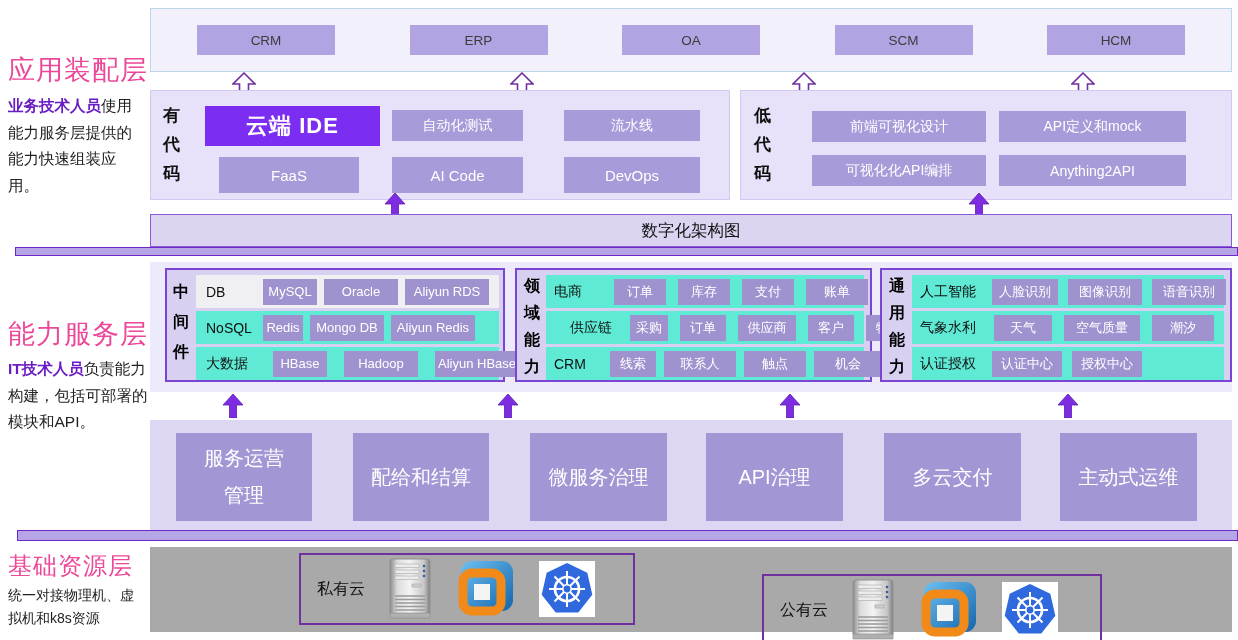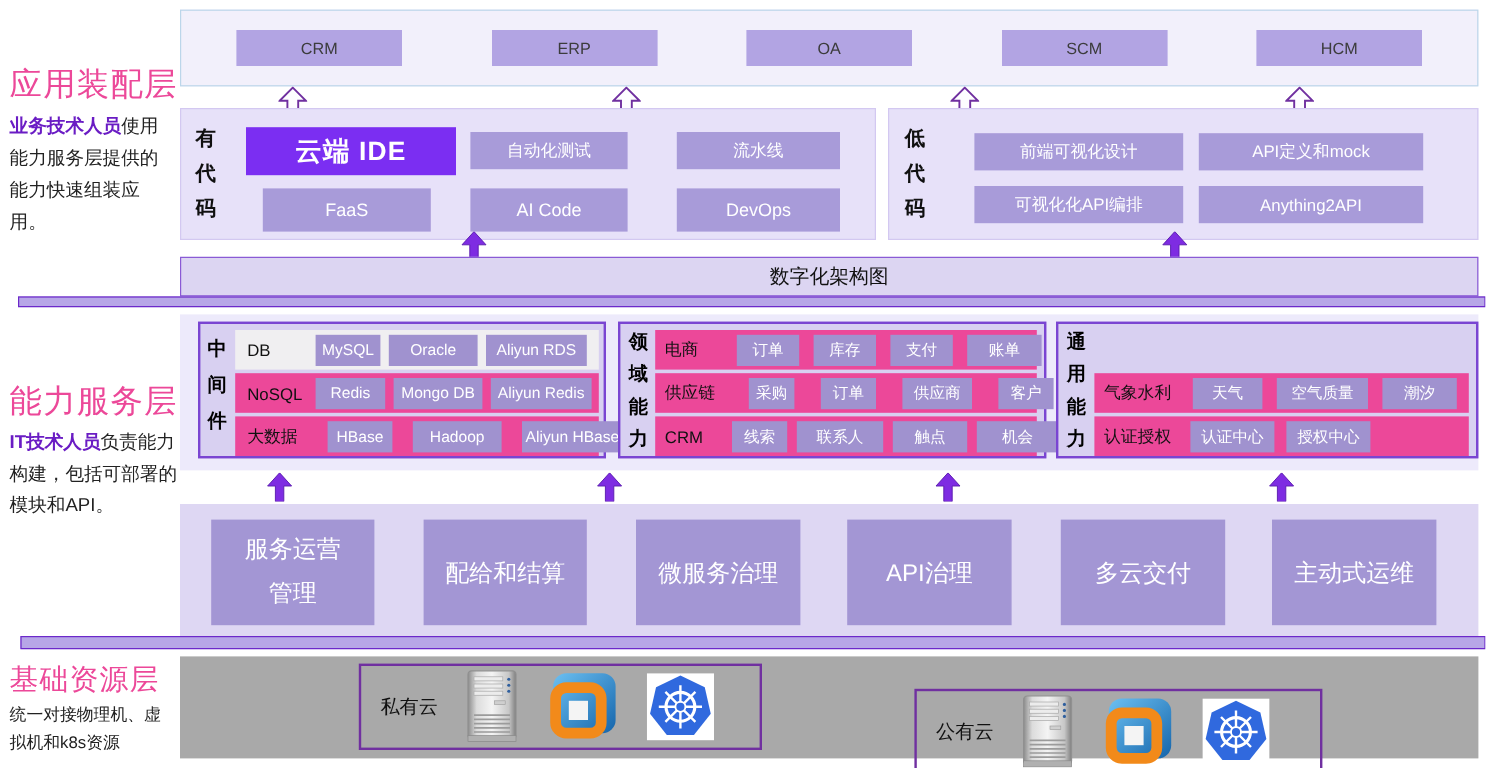--- a/index.html
+++ b/index.html
@@ -17,21 +17,21 @@
   .vlabel{width:20px;word-break:break-all;font-weight:bold;color:#101010;font-size:17px;line-height:29px}
   .vlabel-s{width:16px;word-break:break-all;font-weight:bold;color:#000000;font-size:16px}
   .code-btn{background:#a89bd9;color:#fff;display:flex;align-items:center;justify-content:center;font-size:14px}
   .featured-btn{background:#7b2ef2;color:#fff;display:flex;align-items:center;justify-content:center;
                 font-size:22px;font-weight:bold;letter-spacing:1px}
   .banner{background:#dcd5f2;border:1px solid #8a5ad5;display:flex;align-items:center;justify-content:center;
           font-size:16.5px;color:#111}
   .divider{background:#b7a6e7;border:1px solid #6c28ca}
   .cap-band{background:#edeafb}
   .cap-box{border:2px solid #7a45d2;background:#d8d0f1}
-  .cap-row{position:absolute;background:#ec4899;display:flex;align-items:center;height:33px}
+  .cap-row{position:absolute;background:#5eead4;display:flex;align-items:center;height:33px}
   .row-label{color:#111;font-size:14px;flex:none}
   .chip{height:26px;line-height:26px;text-align:center;background:#a092cf;color:#fff;font-size:13px;flex:none}
   .svc-band{background:#ded7f3}
   .svc{position:absolute;background:#a396d4;color:#fff;font-size:20px;display:flex;
        align-items:center;justify-content:center;text-align:center}
   .gray-band{background:#a9a9a9}
   .cloud-box{position:absolute;border:2px solid #7030a0;display:flex;align-items:center;gap:24px;padding-left:16px}
   .cloud-label{font-size:16px;color:#111;flex:none}
   .arrow{position:absolute}
 </style>
@@ -101,58 +101,64 @@
   <div class="abs cap-box" style="left:165px;top:268px;width:340px;height:114px"></div>
   <div class="abs vlabel-s" style="left:173px;top:277px;line-height:30px">中间件</div>
   <div class="cap-row" style="left:196px;top:275px;width:303px;background:#f0eff1;padding-left:10px;gap:7px">
     <span class="row-label" style="width:50px">DB</span>
     <span class="chip" style="width:54px">MySQL</span>
     <span class="chip" style="width:74px">Oracle</span>
     <span class="chip" style="width:84px">Aliyun RDS</span>
   </div>
   <div class="cap-row" style="left:196px;top:311px;width:303px;padding-left:10px;gap:7px">
     <span class="row-label" style="width:50px">NoSQL</span>
-    <span class="chip" style="width:58px">Redis</span>
+    <span class="chip" style="width:40px">Redis</span>
     <span class="chip" style="width:74px">Mongo DB</span>
     <span class="chip" style="width:84px">Aliyun Redis</span>
   </div>
   <div class="cap-row" style="left:196px;top:347px;width:303px;padding-left:10px;gap:17px">
     <span class="row-label" style="width:50px">大数据</span>
     <span class="chip" style="width:54px">HBase</span>
     <span class="chip" style="width:74px">Hadoop</span>
     <span class="chip" style="width:84px">Aliyun HBase</span>
   </div>
 
   <div class="abs cap-box" style="left:515px;top:268px;width:357px;height:114px"></div>
   <div class="abs vlabel-s" style="left:524px;top:272px;line-height:27px">领域能力</div>
   <div class="cap-row" style="left:546px;top:275px;width:318px;padding-left:8px;gap:12px">
     <span class="row-label" style="width:48px">电商</span>
     <span class="chip" style="width:52px">订单</span>
     <span class="chip" style="width:52px">库存</span>
     <span class="chip" style="width:52px">支付</span>
     <span class="chip" style="width:62px">账单</span>
   </div>
-  <div class="cap-row" style="left:546px;top:311px;width:318px;padding-left:8px;gap:22px">
+  <div class="cap-row" style="left:546px;top:311px;width:318px;padding-left:24px;gap:12px">
     <span class="row-label" style="width:48px">供应链</span>
     <span class="chip" style="width:38px">采购</span>
     <span class="chip" style="width:46px">订单</span>
     <span class="chip" style="width:58px">供应商</span>
     <span class="chip" style="width:46px">客户</span>
     <span class="chip" style="width:46px">物流</span>
   </div>
   <div class="cap-row" style="left:546px;top:347px;width:318px;padding-left:8px;gap:8px">
     <span class="row-label" style="width:48px">CRM</span>
     <span class="chip" style="width:46px">线索</span>
     <span class="chip" style="width:72px">联系人</span>
     <span class="chip" style="width:62px">触点</span>
     <span class="chip" style="width:68px">机会</span>
   </div>
 
   <div class="abs cap-box" style="left:880px;top:268px;width:352px;height:114px"></div>
   <div class="abs vlabel-s" style="left:889px;top:272px;line-height:27px">通用能力</div>
+  <div class="cap-row" style="left:912px;top:275px;width:312px;padding-left:8px;gap:10px">
+    <span class="row-label" style="width:62px">人工智能</span>
+    <span class="chip" style="width:66px">人脸识别</span>
+    <span class="chip" style="width:74px">图像识别</span>
+    <span class="chip" style="width:74px">语音识别</span>
+  </div>
   <div class="cap-row" style="left:912px;top:311px;width:312px;padding-left:8px;gap:12px">
     <span class="row-label" style="width:62px">气象水利</span>
     <span class="chip" style="width:58px">天气</span>
     <span class="chip" style="width:76px">空气质量</span>
     <span class="chip" style="width:62px">潮汐</span>
   </div>
   <div class="cap-row" style="left:912px;top:347px;width:312px;padding-left:8px;gap:10px">
     <span class="row-label" style="width:62px">认证授权</span>
     <span class="chip" style="width:70px">认证中心</span>
     <span class="chip" style="width:70px">授权中心</span>

